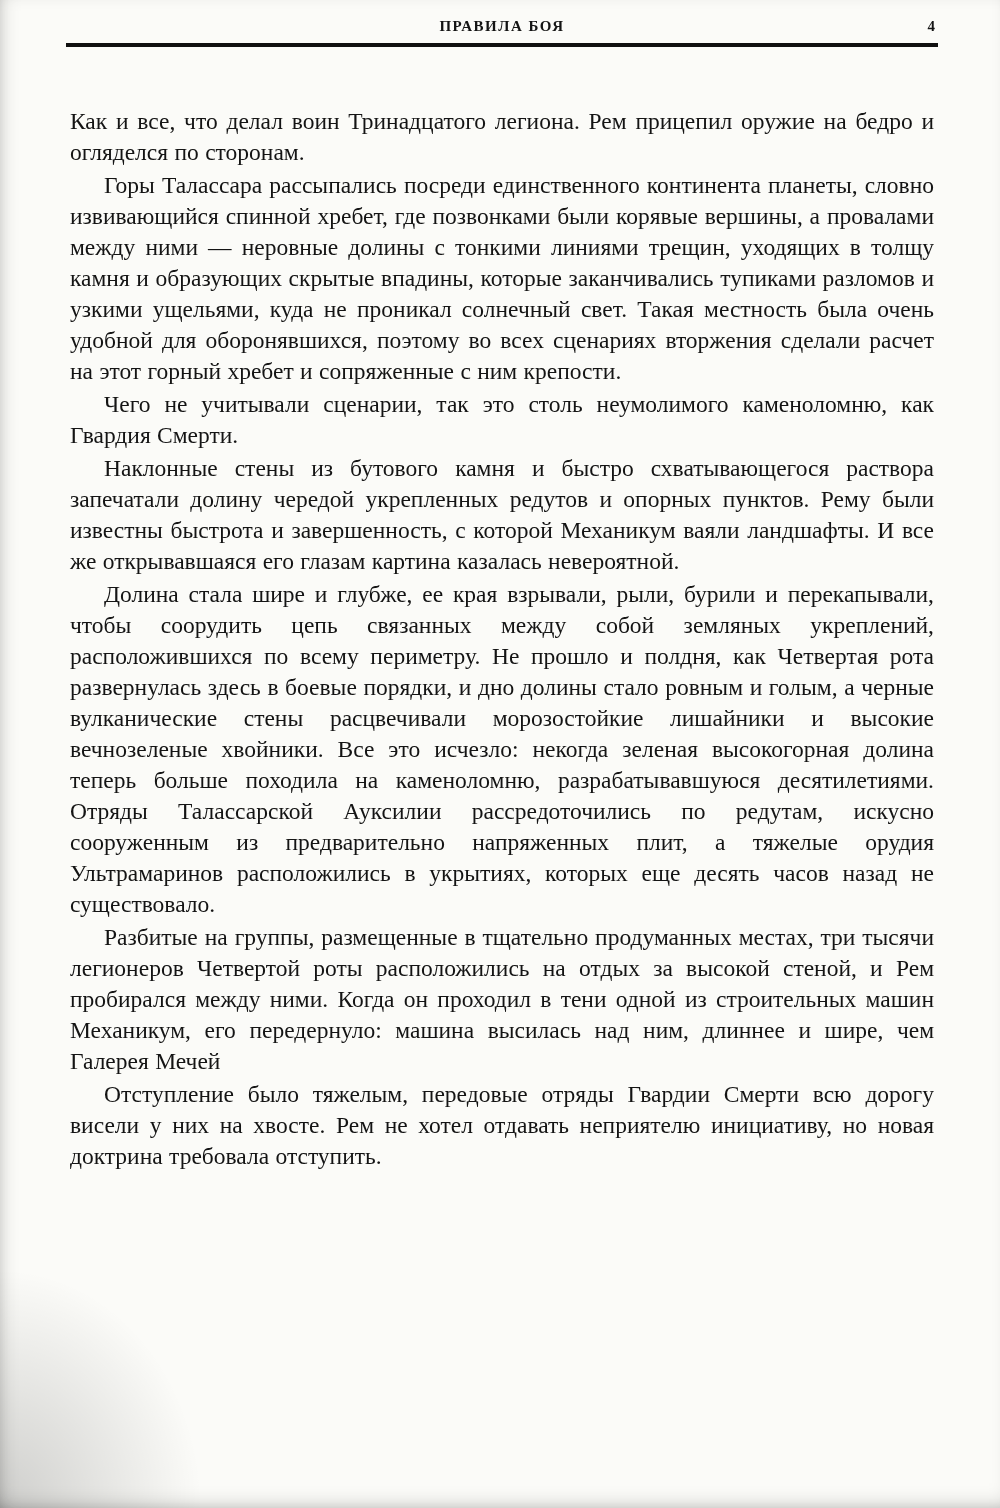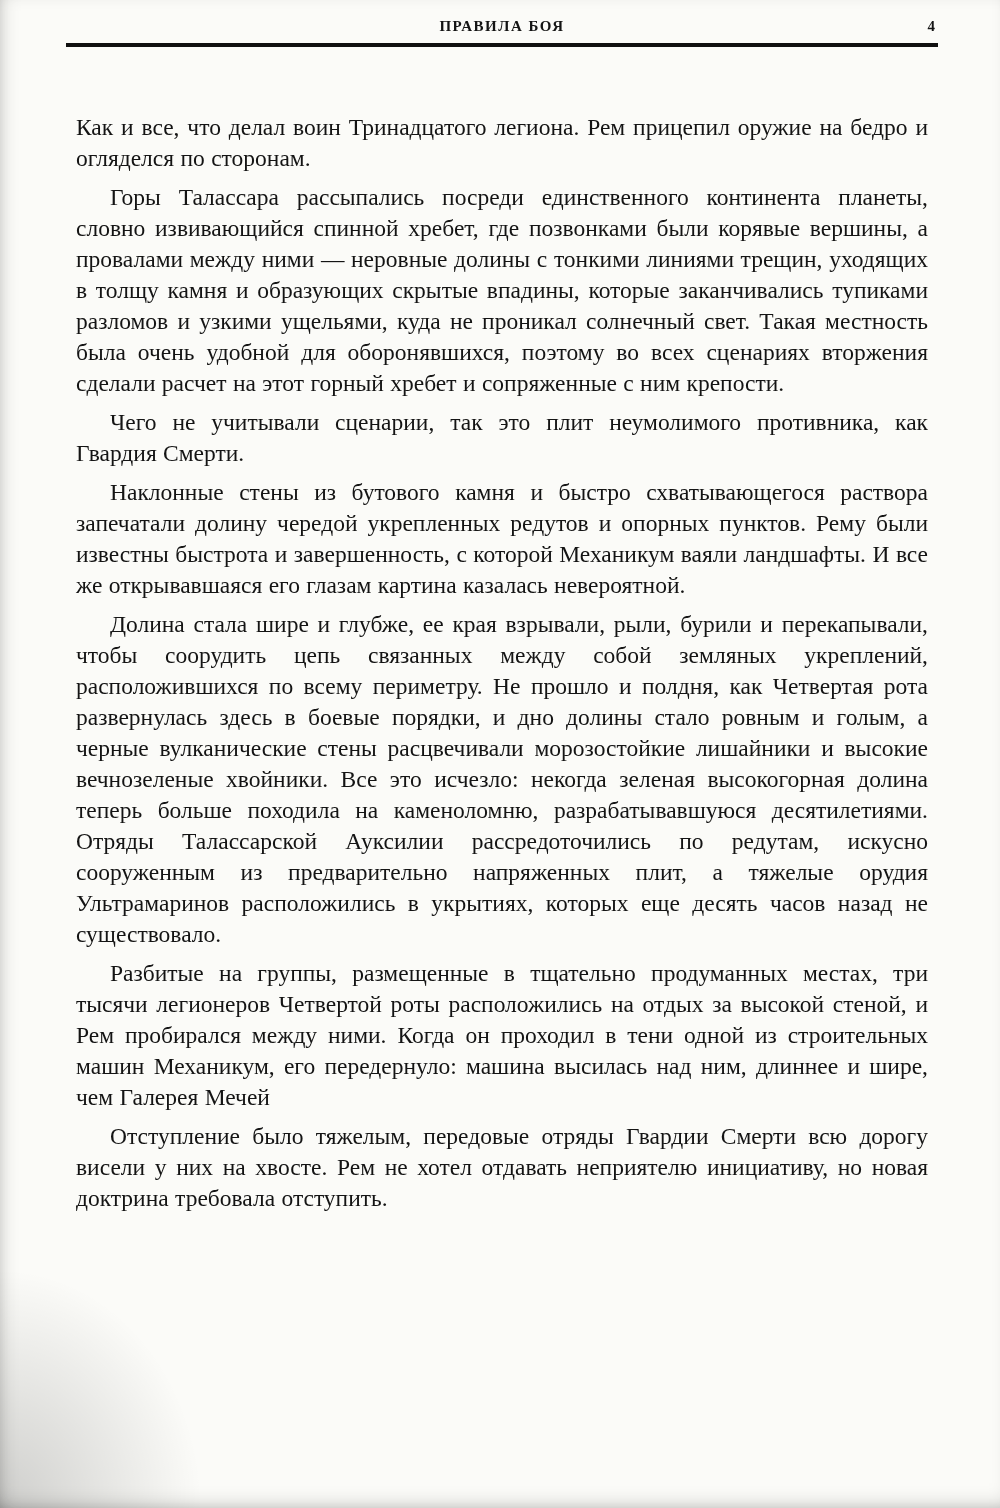--- a/index.html
+++ b/index.html
@@ -69,21 +69,21 @@
     left: 68px;
     width: 868px;
     font-size: 23.5px;
     line-height: 31px;
     text-align: justify;
     hyphens: auto;
     -webkit-hyphens: auto;
     word-spacing: 0.5px;
   }
   .body-text p {
-    margin: 8px;
+    margin: 2px;
     text-indent: 34px;
   }
   .body-text p.no-indent {
     text-indent: 0;
   }
 </style>
 </head>
 <body>
 
 <div class="page">
@@ -91,20 +91,20 @@
   <header class="running-head">
     <span class="head-title">ПРАВИЛА БОЯ</span>
     <span class="page-number">4</span>
   </header>
 
   <div class="header-rule"></div>
 
   <main class="body-text">
     <p class="no-indent">Как и все, что делал воин Тринадцатого легиона. Рем прицепил оружие на бедро и огляделся по сторонам.</p>
     <p>Горы Талассара рассыпались посреди единственного континента планеты, словно извивающийся спинной хребет, где позвонками были корявые вершины, а провалами между ними — неровные долины с тонкими линиями трещин, уходящих в толщу камня и образующих скрытые впадины, которые заканчивались тупиками разломов и узкими ущельями, куда не проникал солнечный свет. Такая местность была очень удобной для оборонявшихся, поэтому во всех сценариях вторжения сделали расчет на этот горный хребет и сопряженные с ним крепости.</p>
-    <p>Чего не учитывали сценарии, так это плит неумолимого противника, как Гвардия Смерти.</p>
+    <p>Чего не учитывали сценарии, так это столь неумолимого каменоломню, как Гвардия Смерти.</p>
     <p>Наклонные стены из бутового камня и быстро схватывающегося раствора запечатали долину чередой укрепленных редутов и опорных пунктов. Рему были известны быстрота и завершенность, с которой Механикум ваяли ландшафты. И все же открывавшаяся его глазам картина казалась невероятной.</p>
     <p>Долина стала шире и глубже, ее края взрывали, рыли, бурили и перекапывали, чтобы соорудить цепь связанных между собой земляных укреплений, расположившихся по всему периметру. Не прошло и полдня, как Четвертая рота развернулась здесь в боевые порядки, и дно долины стало ровным и голым, а черные вулканические стены расцвечивали морозостойкие лишайники и высокие вечнозеленые хвойники. Все это исчезло: некогда зеленая высокогорная долина теперь больше походила на каменоломню, разрабатывавшуюся десятилетиями. Отряды Талассарской Ауксилии рассредоточились по редутам, искусно сооруженным из предварительно напряженных плит, а тяжелые орудия Ультрамаринов расположились в укрытиях, которых еще десять часов назад не существовало.</p>
     <p>Разбитые на группы, размещенные в тщательно продуманных местах, три тысячи легионеров Четвертой роты расположились на отдых за высокой стеной, и Рем пробирался между ними. Когда он проходил в тени одной из строительных машин Механикум, его передернуло: машина высилась над ним, длиннее и шире, чем Галерея Мечей</p>
     <p>Отступление было тяжелым, передовые отряды Гвардии Смерти всю дорогу висели у них на хвосте. Рем не хотел отдавать неприятелю инициативу, но новая доктрина требовала отступить.</p>
   </main>
 
 </div>
 
 </body></html>

